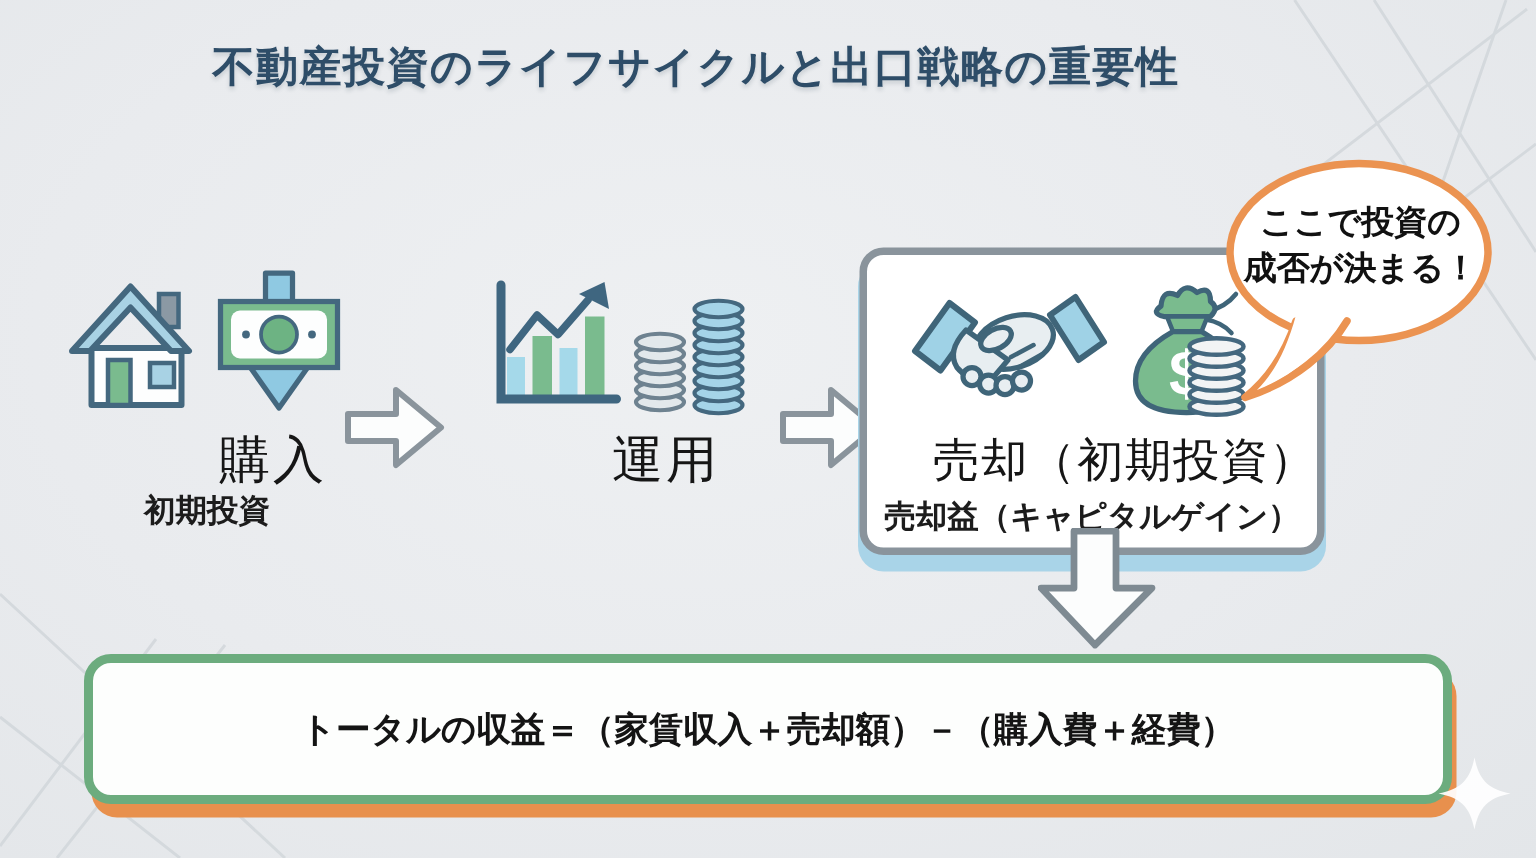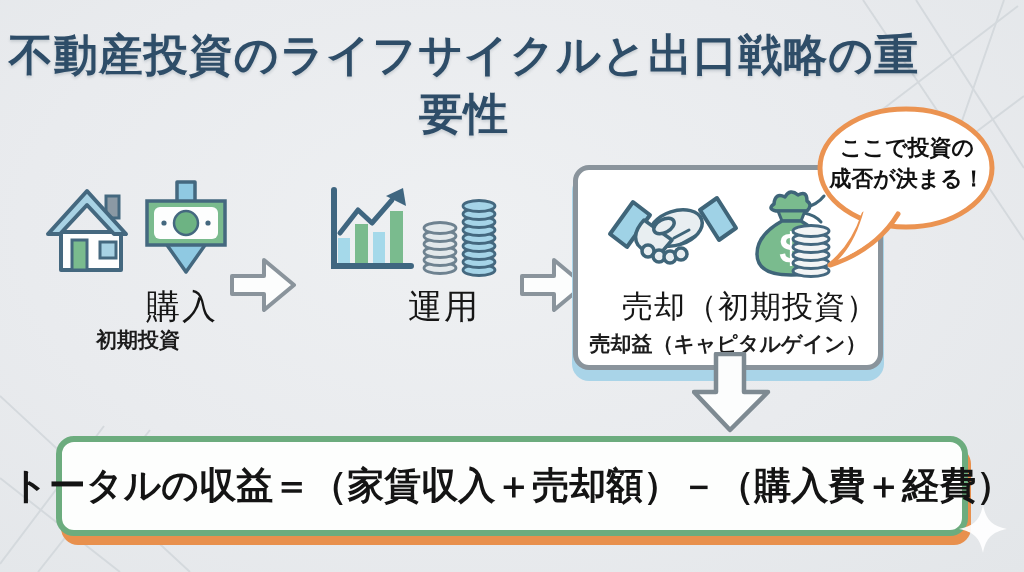--- a/index.html
+++ b/index.html
@@ -4,21 +4,21 @@
 <style>
   html,body{margin:0;padding:0;background:#dfe2e5;}
   #canvas{
     position:relative;width:1024px;height:572px;overflow:hidden;
     background:radial-gradient(ellipse at 45% 40%, #eef0f2 0%, #e9ebee 55%, #e3e6e9 100%);
     font-family:"Liberation Sans","DejaVu Sans",sans-serif;
   }
   .abs{position:absolute;}
   #title{
     left:0;top:26px;width:928px;text-align:center;
-    font-size:44px;font-weight:bold;color:#2e4d68;letter-spacing:1px;
+    font-size:28px;font-weight:bold;color:#2e4d68;letter-spacing:1px;
     text-shadow:0 2px 3px rgba(40,60,80,0.18);
   }
   .stage-label{
     text-align:right;font-weight:normal;color:#161616;font-size:34px;letter-spacing:2px;
   }
   .stage-sub{
     text-align:center;font-weight:bold;color:#1c1c1c;font-size:21px;white-space:nowrap;
   }
   #sale-box{
     left:573px;top:165px;width:310px;height:205px;box-sizing:border-box;
@@ -27,21 +27,21 @@
   }
   #sale-label{left:578px;top:286px;width:300px;font-size:31px;letter-spacing:1px;}
   #sale-sub{left:578px;top:330px;width:300px;}
   #formula-box{
     left:56px;top:436px;width:912px;height:100px;box-sizing:border-box;
     background:#fdfefd;border:6px solid #6cac7e;border-radius:18px;
     box-shadow:4px 10px 0 -1px #e8904d;
     display:flex;align-items:center;justify-content:center;
   }
   #formula-text{
-    font-size:37px;font-weight:bold;color:#141414;white-space:nowrap;letter-spacing:0px;
+    font-size:23px;font-weight:bold;color:#141414;white-space:nowrap;letter-spacing:0px;
   }
   #callout-text{
     left:822px;top:132px;width:170px;text-align:center;
     font-size:22px;font-weight:bold;color:#111;line-height:31px;white-space:nowrap;
   }
   svg{display:block;}
 </style>
 </head>
 <body>
 

